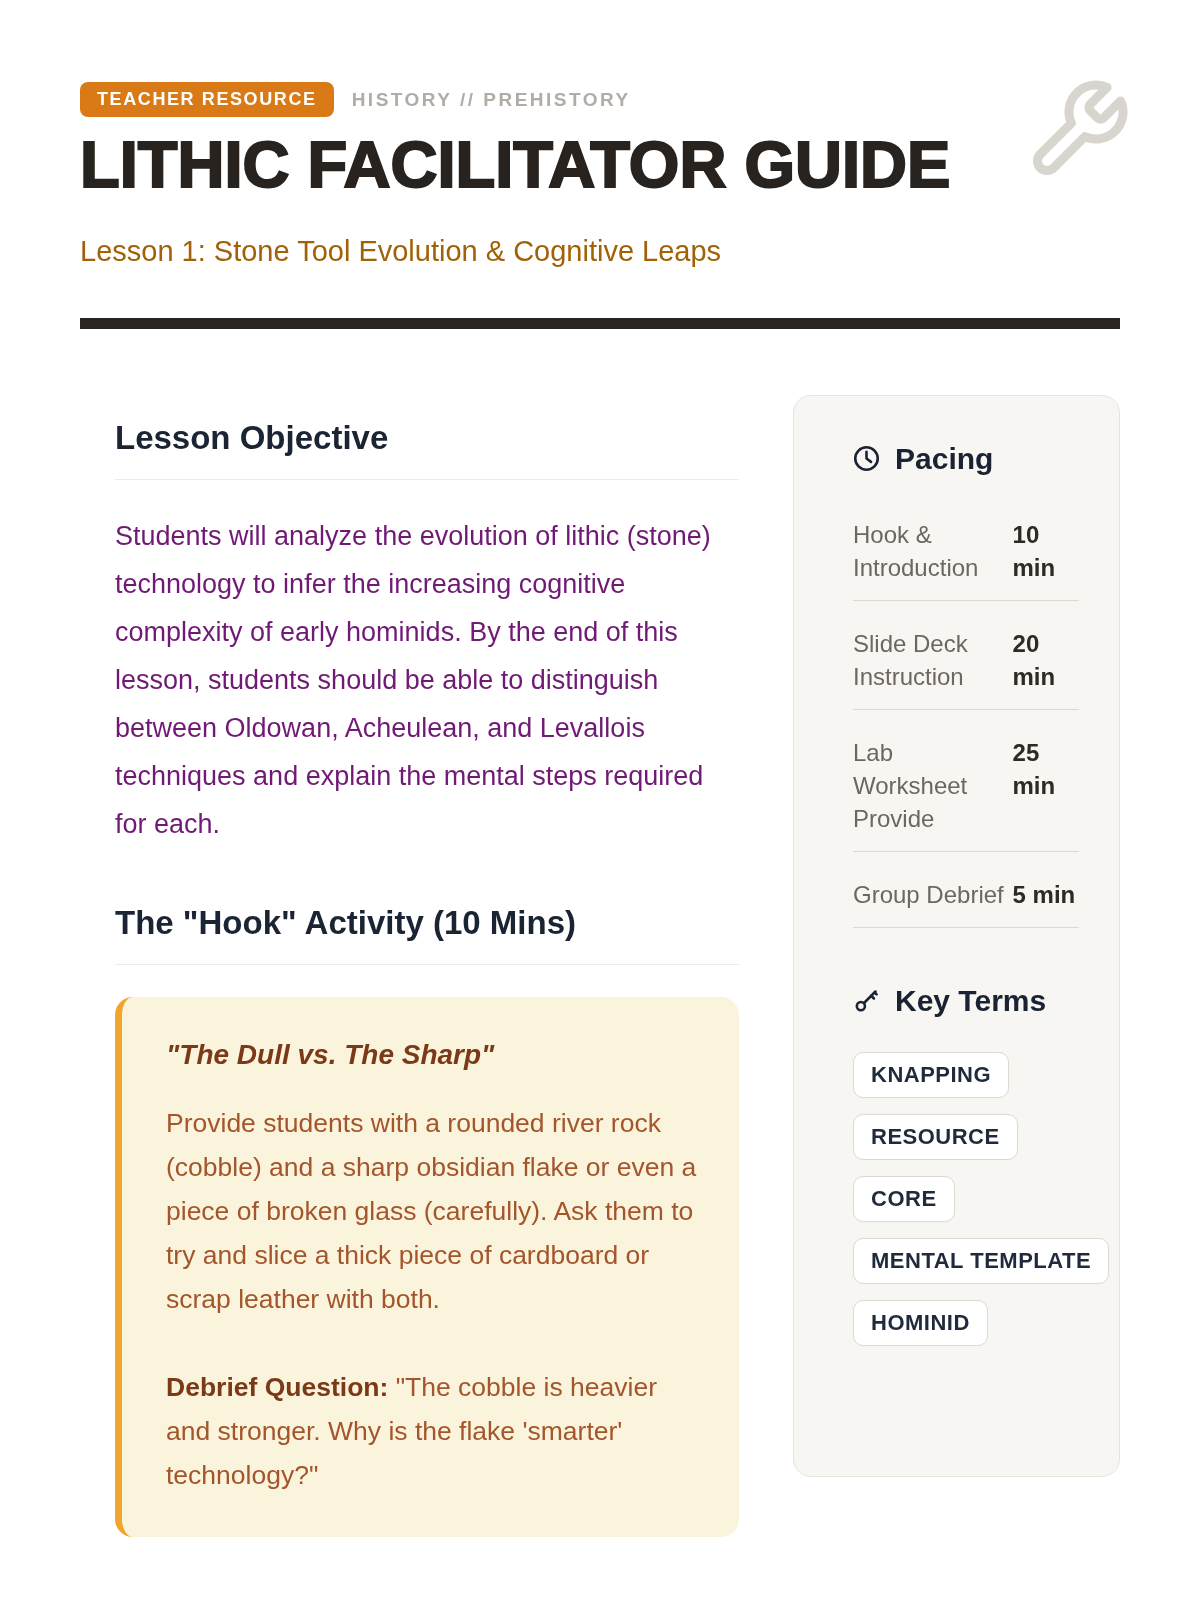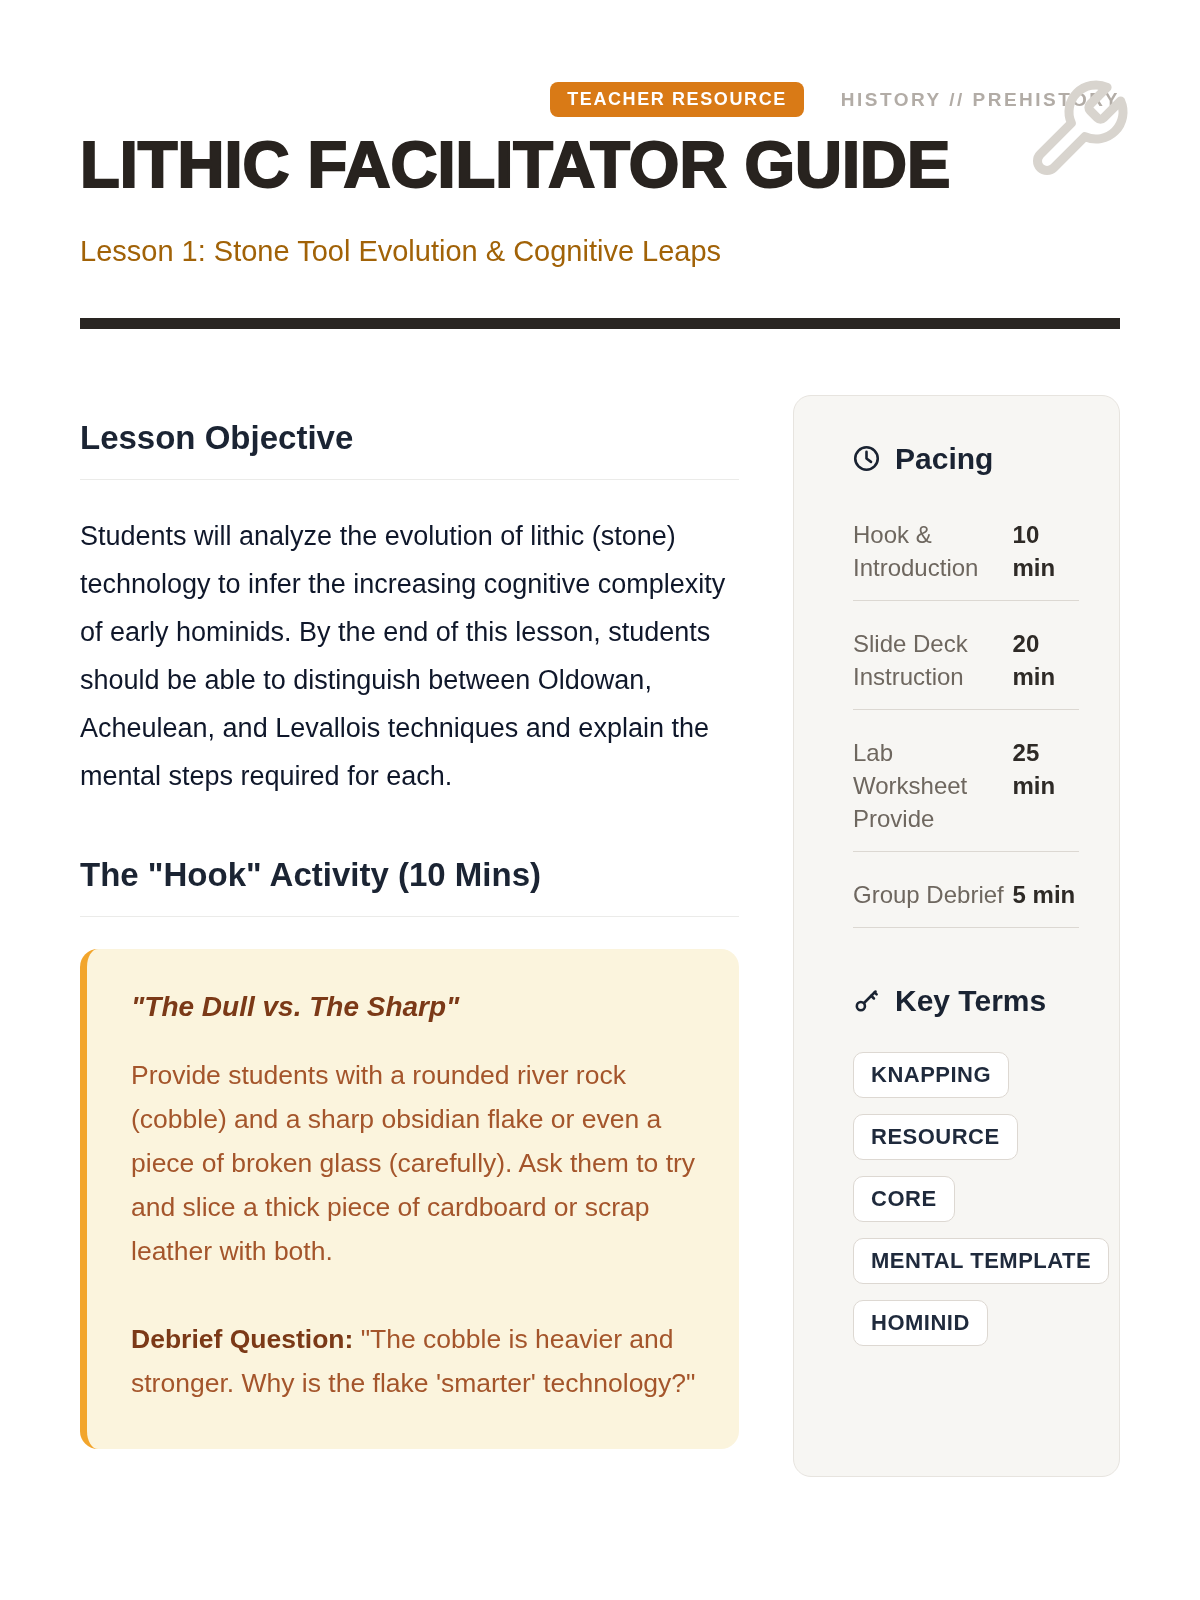--- a/index.html
+++ b/index.html
@@ -5,49 +5,49 @@
   * { margin:0; padding:0; box-sizing:border-box; }
   html,body { background:#ffffff; }
   body {
     width:1200px; height:1600px; overflow:hidden;
     font-family:"Liberation Sans", sans-serif;
     color:#1c2637;
   }
   .page { padding:82px 80px 0 80px; }
 
   
-  .badge-row { display:flex; align-items:center; gap:37px; position:relative;justify-content:flex-end; }
+  .badge-row { display:flex; align-items:center; gap:18px; position:relative; }
   .badge {
     background:#d97a16; color:#ffffff; font-weight:bold; font-size:18px;
     letter-spacing:1.6px; padding:7px 17px; border-radius:8px; display:inline-block;
   }
   .category {
     color:#b2aca6; font-weight:bold; font-size:19px; letter-spacing:2.5px;
   }
   .wrench { position:absolute; right:-12px; top:-6px; width:108px; height:108px; transform:rotate(0deg); }
   h1.doc-title {
     margin-top:12px; max-width:900px;
     font-size:65px; line-height:1.1; font-weight:900; letter-spacing:0px;
     color:#28231f; -webkit-text-stroke:2.1px #28231f;
   }
   .subtitle { margin-top:34px; font-size:29px; color:#a16207; }
   .thick-rule { margin-top:50px; height:11px; background:#292522; border:none; }
 
   
   .content { display:flex; gap:54px; margin-top:66px; align-items:flex-start; }
-  .left-col { width:660px; }
+  .left-col { width:660px;margin-left:35px; }
   .right-col { width:327px; }
 
   h2.section-h {
     font-size:33px; font-weight:bold; color:#1b2433;
     padding-bottom:22px; border-bottom:1px solid #ebebe9;
   }
   .objective-heading { margin-top:24px; }
   .body-text {
-    margin-top:32px; font-size:27px; line-height:48px; color:#0f172a;
+    margin-top:32px; font-size:27px; line-height:48px; color:#701a75;
   }
   .hook-heading { margin-top:56px; padding-bottom:24px; }
 
   
   .callout {
     margin-top:32px; min-height:500px;
     background:#fbf4dd; border-left:7px solid #f2a52c;
     border-radius:18px; padding:42px 38px 40px 44px;
   }
   .callout-title {

